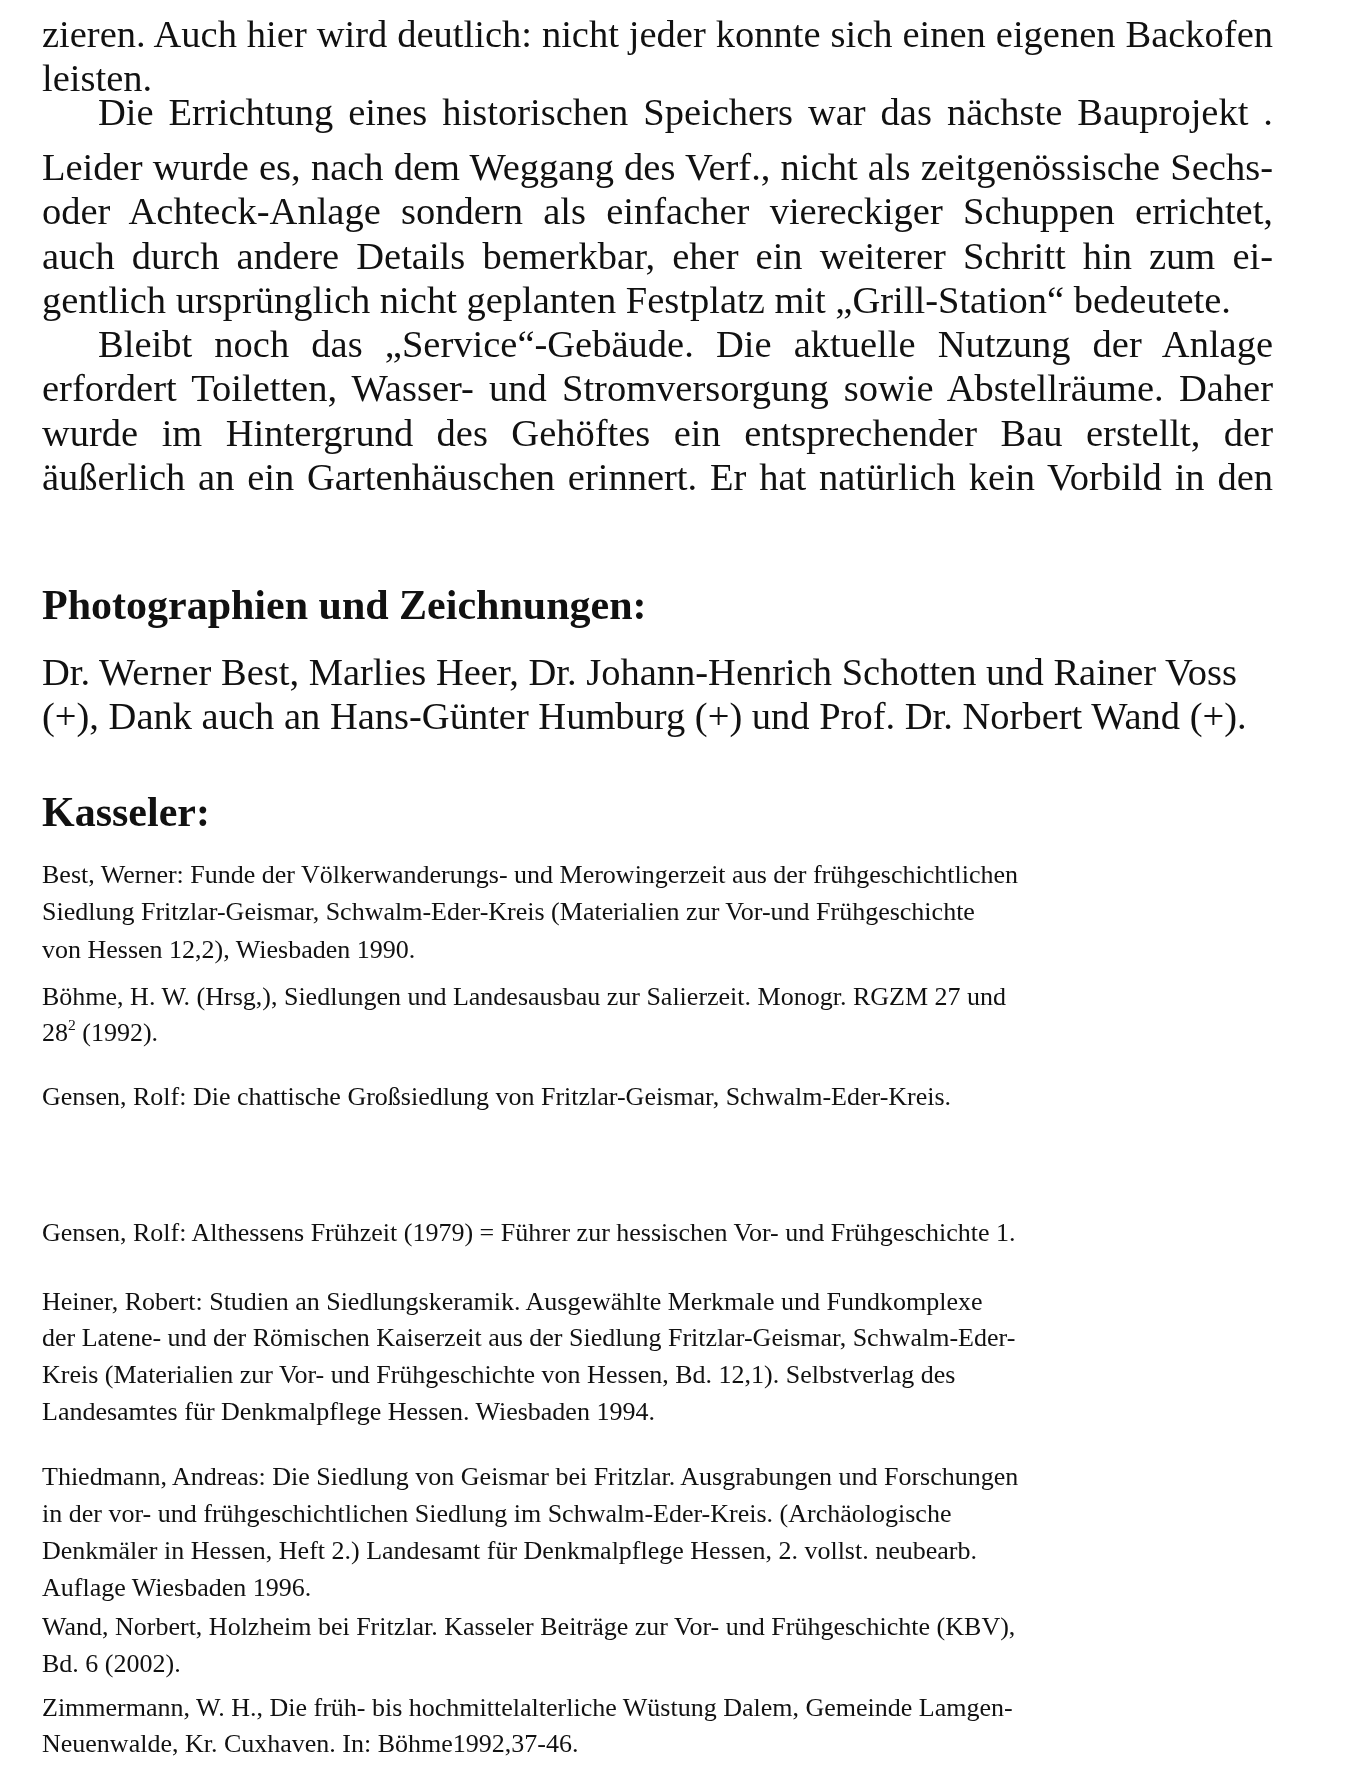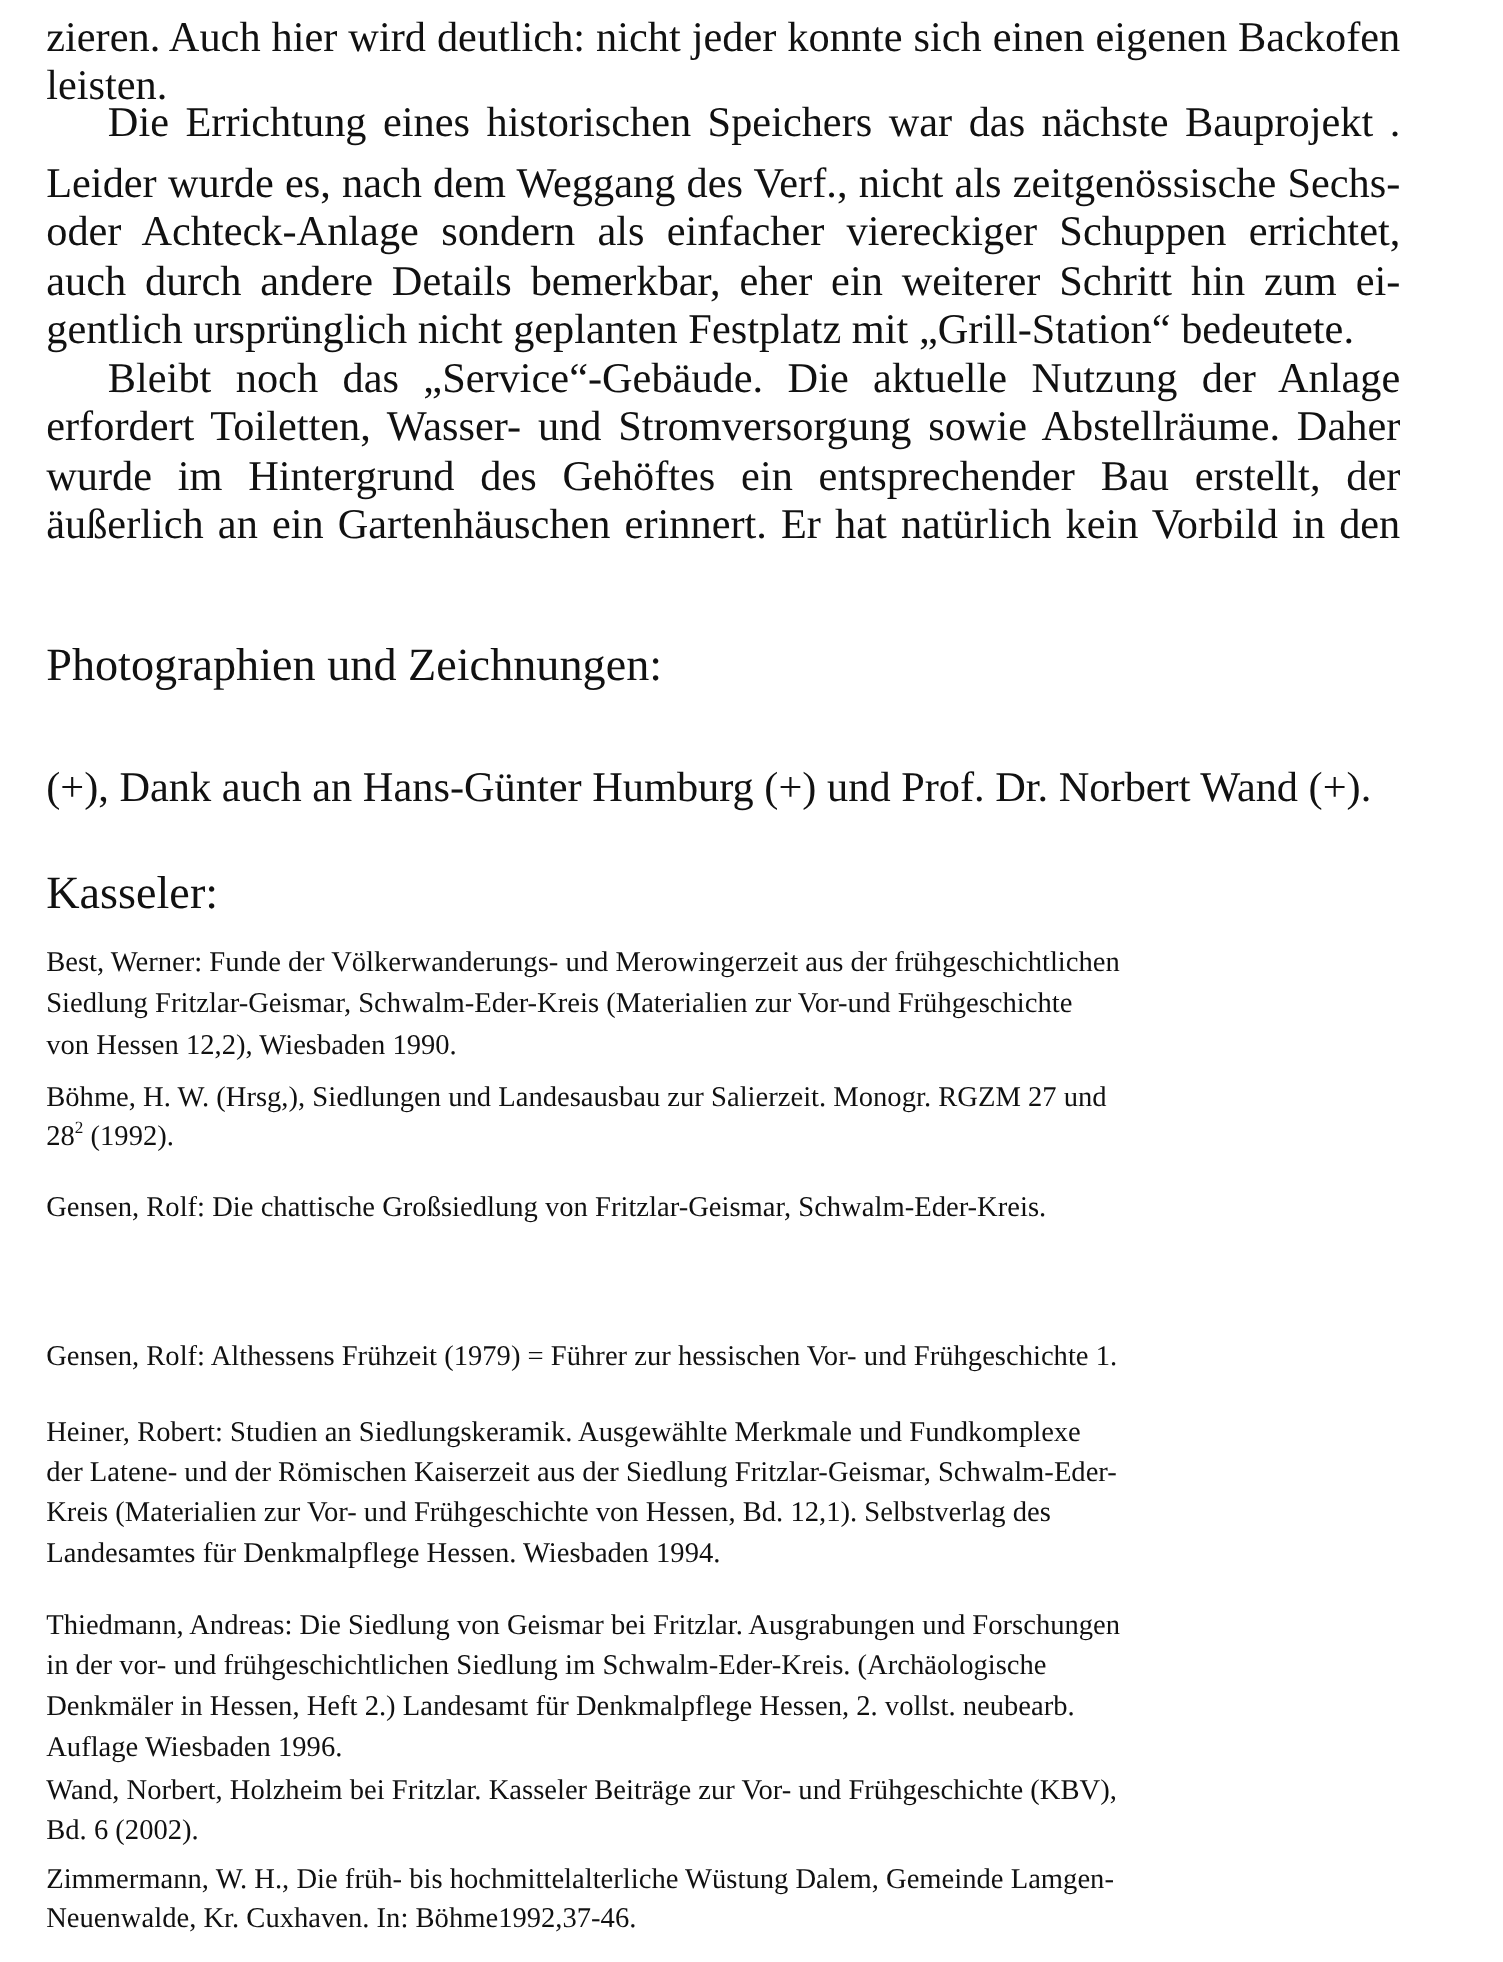--- a/index.html
+++ b/index.html
@@ -39,21 +39,21 @@
     overflow: hidden;
   }
   .indent {
     left: 98px;
     width: 1175px;
   }
   .heading {
     position: absolute;
     left: 42px;
     font-size: 42px;
-    font-weight: normal;
+    font-weight: bold;
     line-height: 50px;
     white-space: nowrap;
   }
   .ref-line {
     font-size: 26px;
     line-height: 37px;
     height: 37px;
   }
   sup { font-size: 0.6em; line-height: 0; position: relative; top: -0.1em; }
 </style>
@@ -70,20 +70,21 @@
   <div class="line body-line justify" style="top:189px">oder Achteck-Anlage sondern als einfacher viereckiger Schuppen errichtet, was,</div>
   <div class="line body-line justify" style="top:234px">auch durch andere Details bemerkbar, eher ein weiterer Schritt hin zum ei-</div>
   <div class="line body-line" style="top:278px">gentlich ursprünglich nicht geplanten Festplatz mit „Grill-Station“ bedeutete.</div>
 
   <div class="line body-line justify indent" style="top:322px">Bleibt noch das „Service“-Gebäude. Die aktuelle Nutzung der Anlage</div>
   <div class="line body-line justify" style="top:366px">erfordert Toiletten, Wasser- und Stromversorgung sowie Abstellräume. Daher</div>
   <div class="line body-line justify" style="top:411px">wurde im Hintergrund des Gehöftes ein entsprechender Bau erstellt, der</div>
   <div class="line body-line justify" style="top:455px">äußerlich an ein Gartenhäuschen erinnert. Er hat natürlich kein Vorbild in den</div>
 
   <div class="heading" style="top:580px">Photographien und Zeichnungen:</div>
+  <div class="line body-line" style="top:650px">Dr. Werner Best, Marlies Heer, Dr. Johann-Henrich Schotten und Rainer Voss</div>
   <div class="line body-line" style="top:694px">(+), Dank auch an Hans-Günter Humburg (+) und Prof. Dr. Norbert Wand (+).</div>
 
   <div class="heading" style="top:787px">Kasseler:</div>
 
   <div class="line ref-line" style="top:856px">Best, Werner: Funde der Völkerwanderungs- und Merowingerzeit aus der frühgeschichtlichen</div>
   <div class="line ref-line" style="top:893px">Siedlung Fritzlar-Geismar, Schwalm-Eder-Kreis (Materialien zur Vor-und Frühgeschichte</div>
   <div class="line ref-line" style="top:931px">von Hessen 12,2), Wiesbaden 1990.</div>
 
   <div class="line ref-line" style="top:978px">Böhme, H. W. (Hrsg,), Siedlungen und Landesausbau zur Salierzeit. Monogr. RGZM 27 und</div>
   <div class="line ref-line" style="top:1014px"><span>28</span><sup>2</sup><span style="white-space:pre"> (1992).</span></div>

